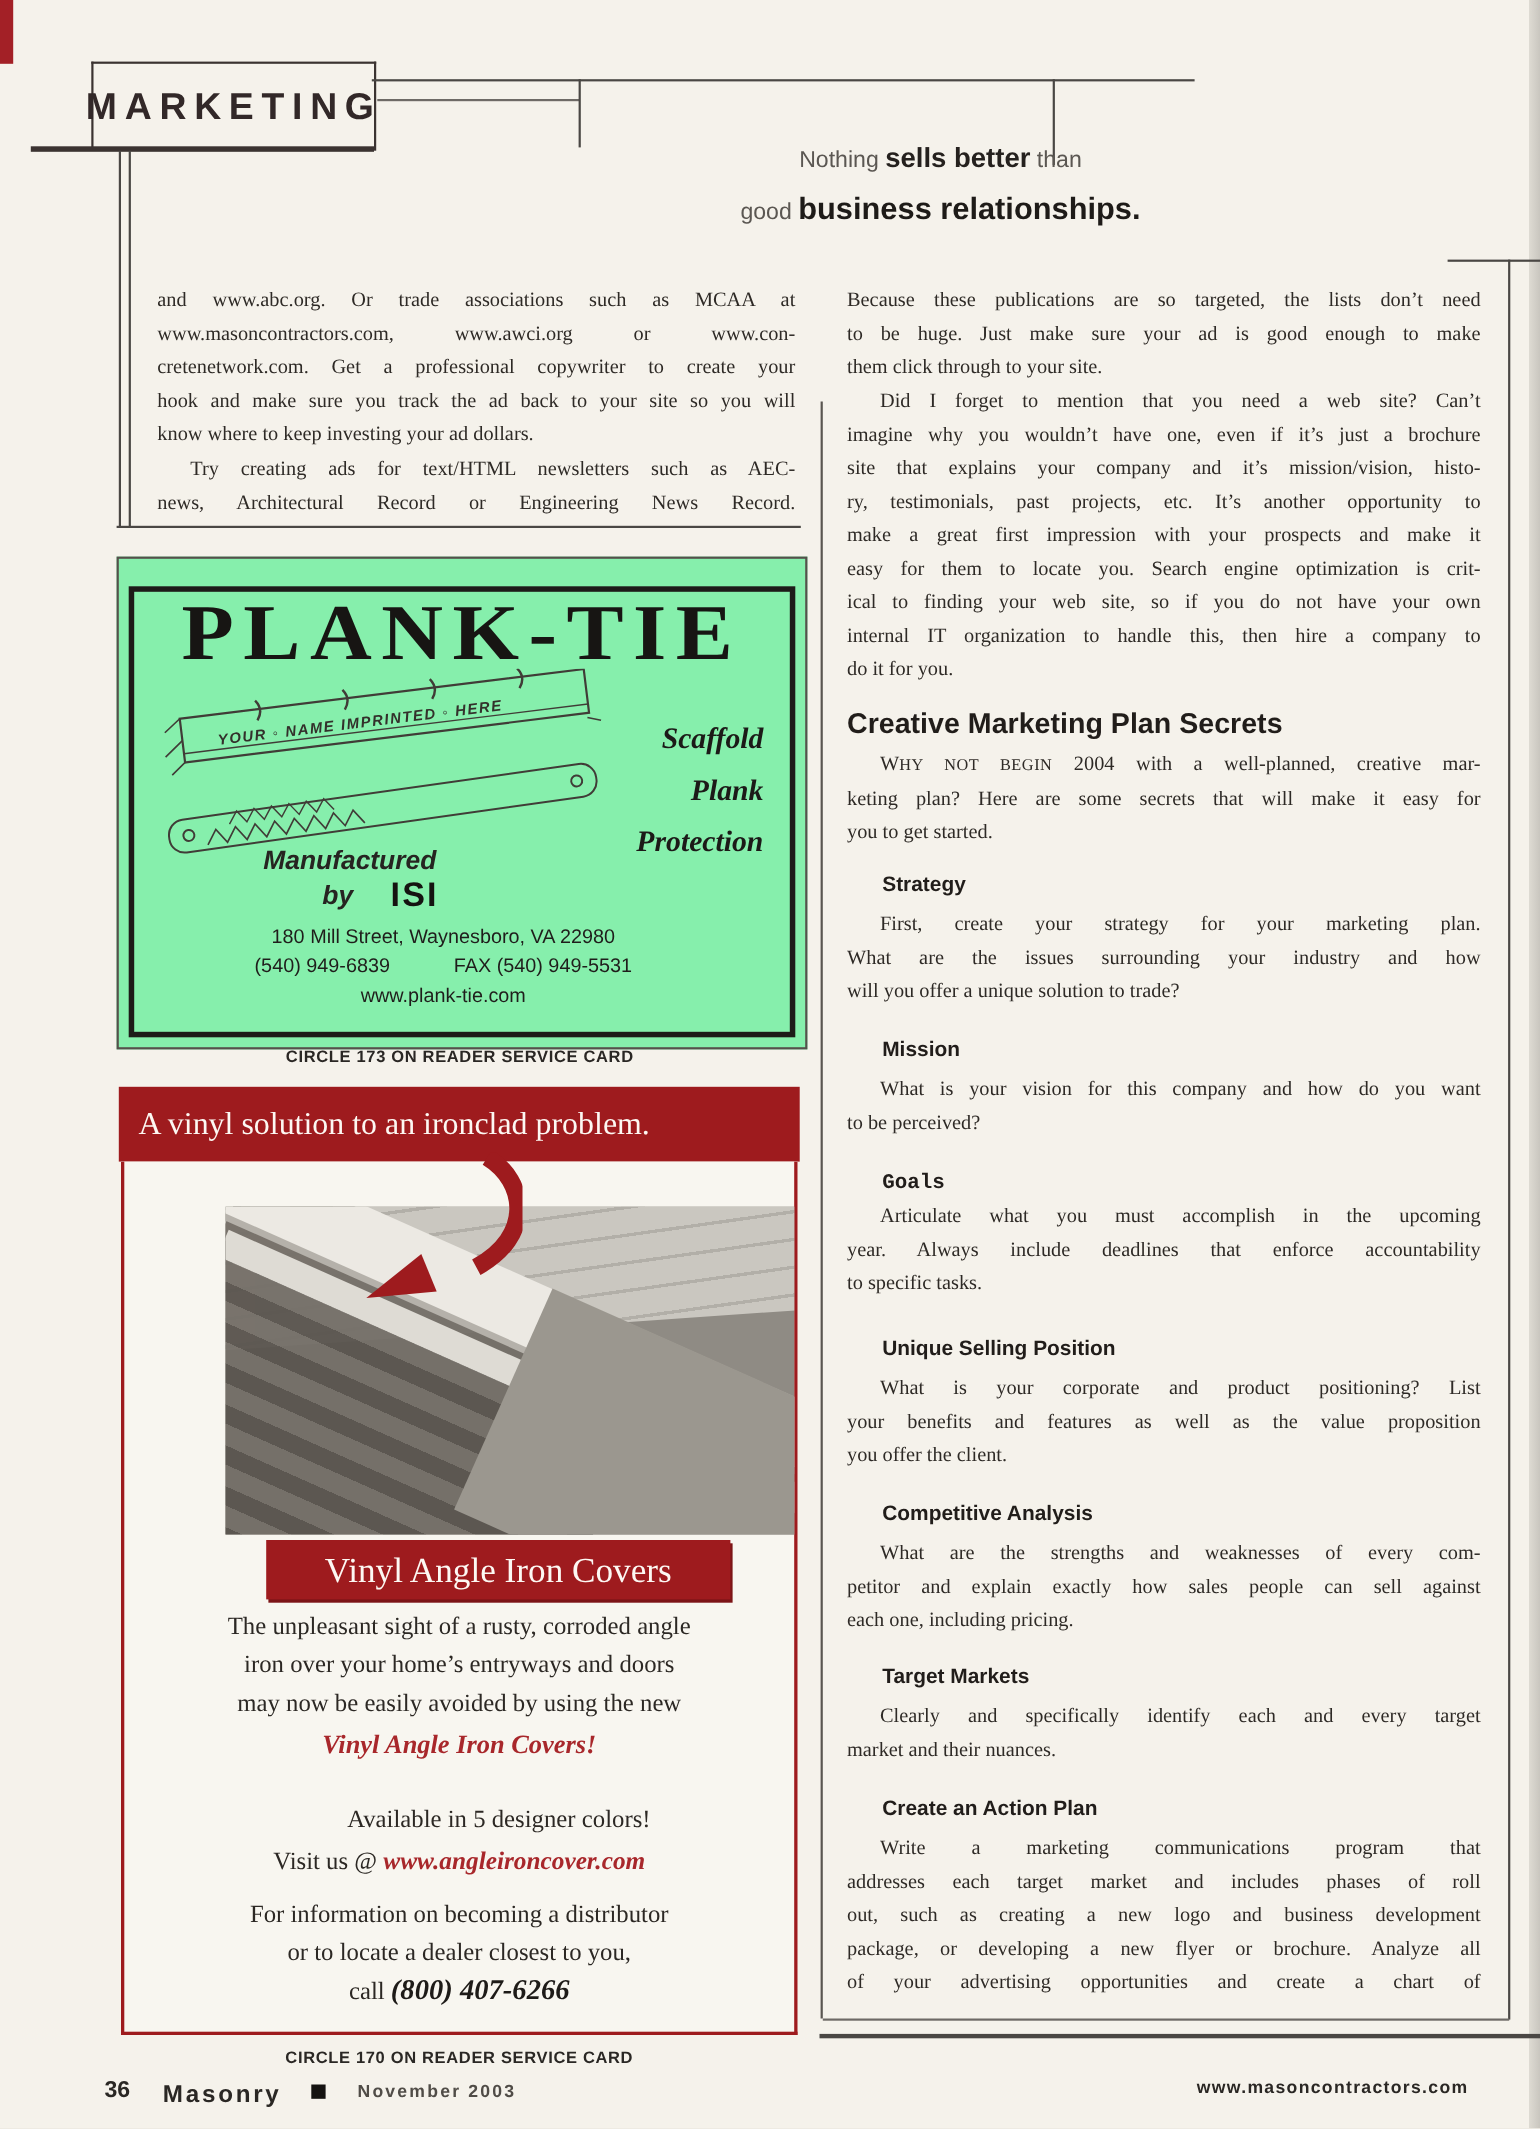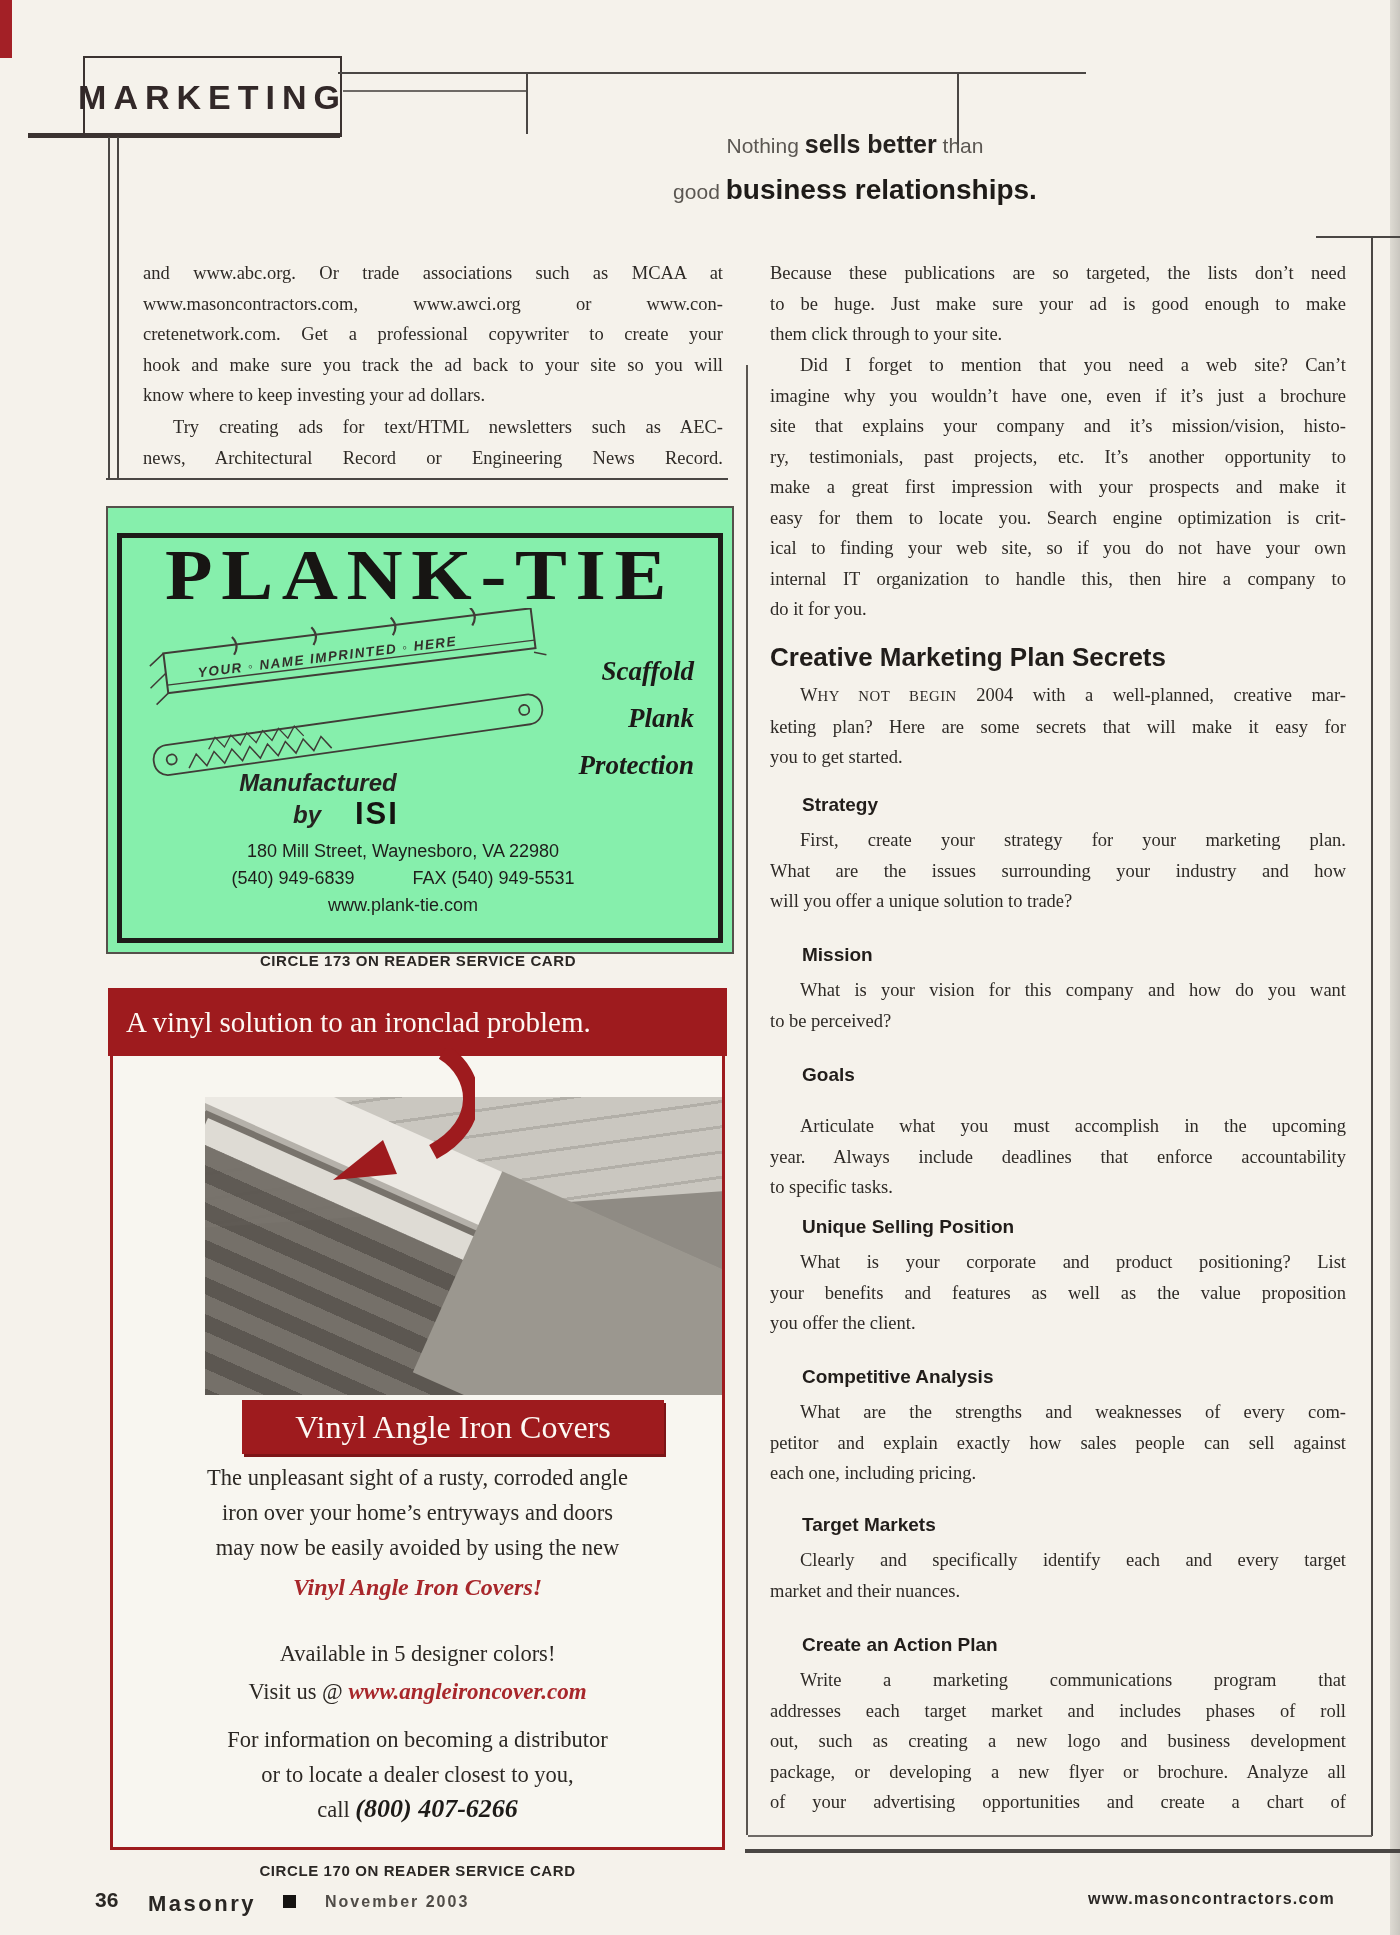--- a/index.html
+++ b/index.html
@@ -157,21 +157,21 @@
     </div>
     <svg class="abs" style="left:215px;top:60px;z-index:3;" width="150" height="150" viewBox="0 0 150 150">
       <path d="M118 4 C 154 26 160 76 108 104" stroke="#9e1b1e" stroke-width="16" fill="none"></path>
       <polygon points="8,132 58,92 72,126" fill="#9e1b1e"></polygon>
     </svg>
     <div id="vcaption">Vinyl Angle Iron Covers</div>
     <div class="vline" style="top:474px;">The unpleasant sight of a rusty, corroded angle</div>
     <div class="vline" style="top:509px;">iron over your home’s entryways and doors</div>
     <div class="vline" style="top:544px;">may now be easily avoided by using the new</div>
     <div class="vline vprod" style="top:584px;">Vinyl Angle Iron Covers!</div>
-    <div class="vline" style="top:650px;">Available in 5 designer colors!</div>
+    <div class="vline" style="top:650px;padding-left:36px;">Available in 5 designer colors!</div>
     <div class="vline" style="top:688px;">
       <span>Visit us @ </span><span class="vurl">www.angleironcover.com</span>
     </div>
     <div class="vline" style="top:736px;">For information on becoming a distributor</div>
     <div class="vline" style="top:771px;">or to locate a dealer closest to you,</div>
     <div class="vline" style="top:806px;">
       <span>call </span><span class="vphone">(800) 407-6266</span>
     </div>
   </div>
   <div class="abs rsc" style="left:110px;top:1862px;width:615px;">CIRCLE 170 ON READER SERVICE CARD</div>
@@ -214,21 +214,21 @@
       </div>
   </div>
   <div class="abs" style="left:770px;top:943px;width:576px;">
     <div class="h2" style="margin-bottom:8px;">Mission</div>
     <div>
         <div class="ln jl ind">What is your vision for this company and how do you want</div>
         <div class="ln">to be perceived?</div>
       </div>
   </div>
   <div class="abs" style="left:770px;top:1063px;width:576px;">
-    <div class="h2" style="margin-bottom:24px;">Goals</div>
+    <div class="h2" style="margin-bottom:4px;font-family:Liberation Mono, monospace;">Goals</div>
     <div>
         <div class="ln jl ind">Articulate what you must accomplish in the upcoming</div>
         <div class="ln jl">year. Always include deadlines that enforce accountability</div>
         <div class="ln">to specific tasks.</div>
       </div>
   </div>
   <div class="abs" style="left:770px;top:1215px;width:576px;">
     <div class="h2" style="margin-bottom:8px;">Unique Selling Position</div>
     <div>
         <div class="ln jl ind">What is your corporate and product positioning? List</div>

